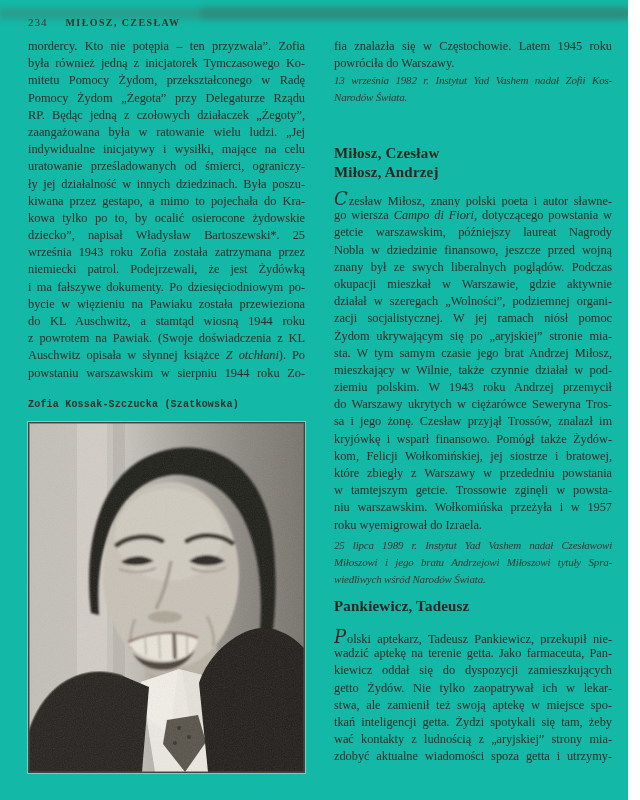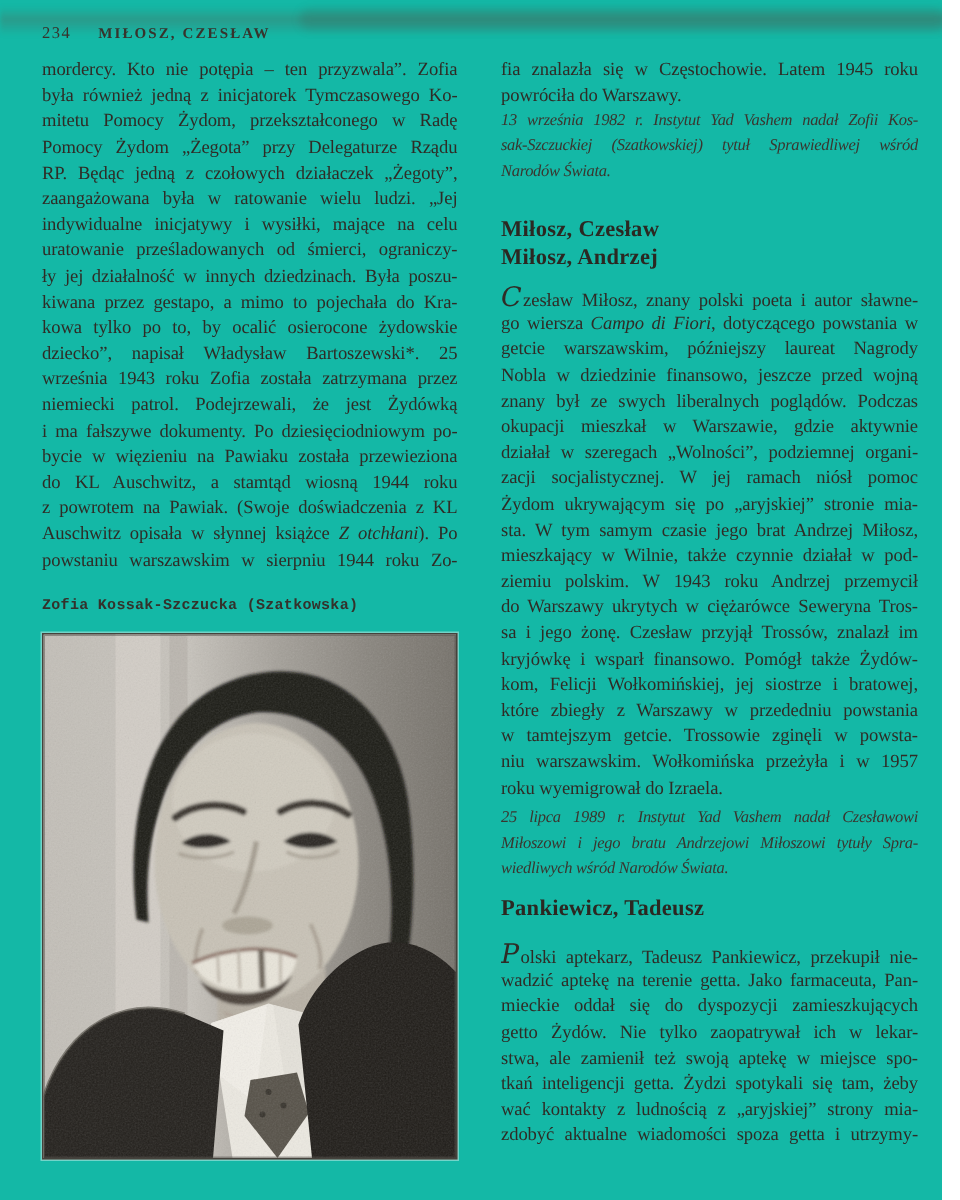--- a/index.html
+++ b/index.html
@@ -160,21 +160,20 @@
   </div>
 
   <div class="col col-right">
     <div class="block" style="top:38px">
         <div class="line">fia znalazła się w Częstochowie. Latem 1945 roku</div>
         <div class="line end">powróciła do Warszawy.</div>
       </div>
 
     <div class="block note" style="top:72px">
         <div class="line">13 września 1982 r. Instytut Yad Vashem nadał Zofii Kos-</div>
-        <div class="line">sak-Szczuckiej (Szatkowskiej) tytuł Sprawiedliwej wśród</div>
         <div class="line end">Narodów Świata.</div>
       </div>
 
     <div class="block" style="top:144px">
       <div class="entry-heading">Miłosz, Czesław</div>
       <div class="entry-heading">Miłosz, Andrzej</div>
     </div>
 
     <div class="block" style="top:190px">
         <div class="line"><span class="dc">C</span><span>zesław Miłosz, znany polski poeta i autor sławne-</span></div>
@@ -205,21 +204,21 @@
         <div class="line end">wiedliwych wśród Narodów Świata.</div>
       </div>
 
     <div class="block" style="top:597px">
       <div class="entry-heading">Pankiewicz, Tadeusz</div>
     </div>
 
     <div class="block" style="top:628px">
         <div class="line"><span class="dc">P</span><span>olski aptekarz, Tadeusz Pankiewicz, przekupił nie-</span></div>
         <div class="line">wadzić aptekę na terenie getta. Jako farmaceuta, Pan-</div>
-        <div class="line">mieckie oddał się do dyspozycji zamieszkujących</div>
+        <div class="line">kiewicz oddał się do dyspozycji zamieszkujących</div>
         <div class="line">getto Żydów. Nie tylko zaopatrywał ich w lekar-</div>
         <div class="line">stwa, ale zamienił też swoją aptekę w miejsce spo-</div>
         <div class="line">tkań inteligencji getta. Żydzi spotykali się tam, żeby</div>
         <div class="line">wać kontakty z ludnością z „aryjskiej” strony mia-</div>
         <div class="line">zdobyć aktualne wiadomości spoza getta i utrzymy-</div>
       </div>
   </div>
 </div>
 
 </body></html>

